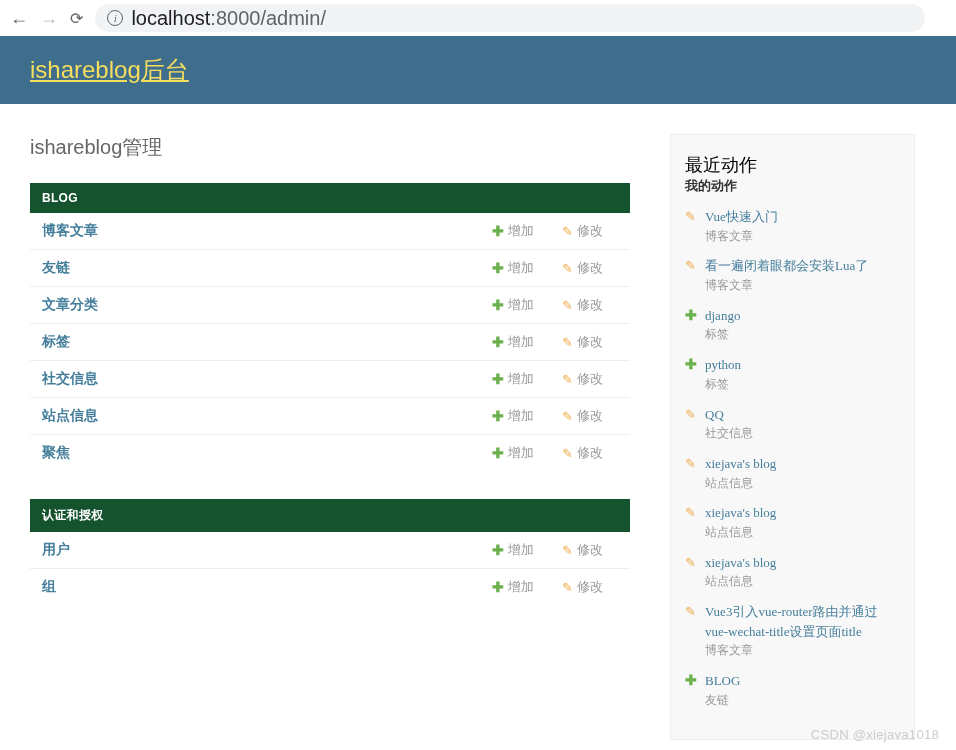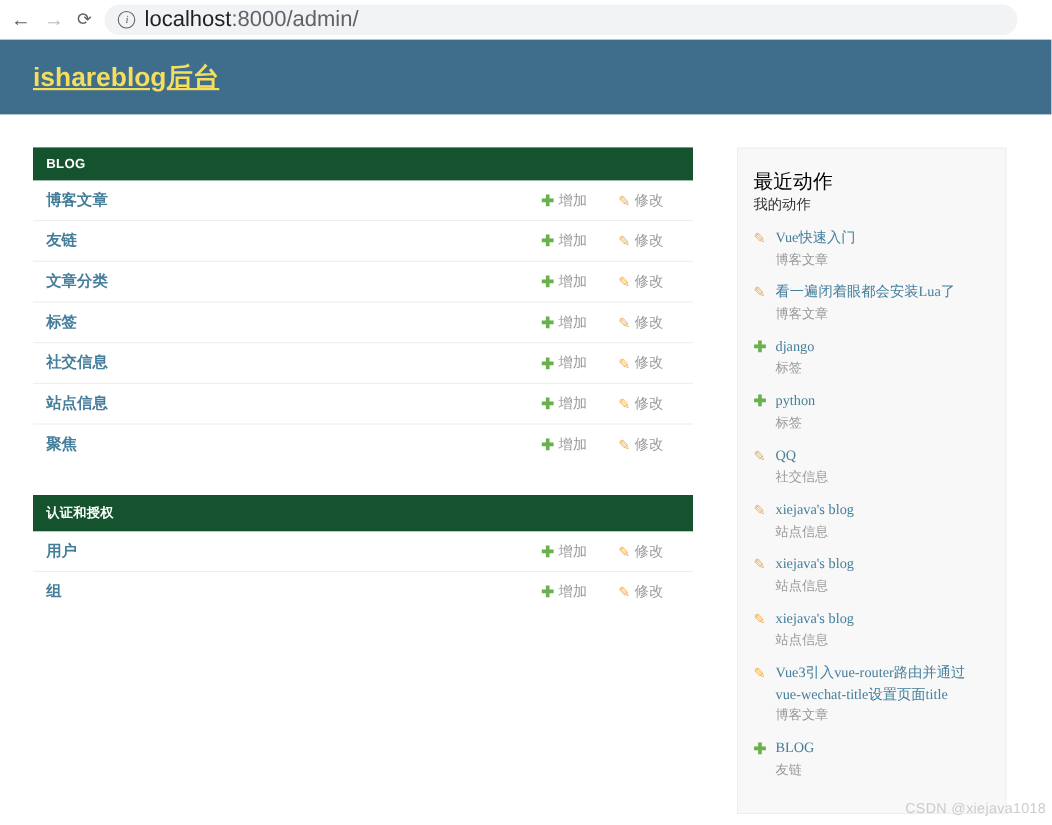--- a/index.html
+++ b/index.html
@@ -11,21 +11,21 @@
     .nav-arrow.disabled { color: #bbb; }
     .reload { color: #5f6368; font-size: 16px; cursor: pointer; }
     .url-bar { flex: 1; display: flex; align-items: center; background: #f1f3f4; border-radius: 16px; padding: 4px 12px; max-width: 830px; height: 28px; }
     .url-info-icon { width: 16px; height: 16px; border: 1.5px solid #5f6368; border-radius: 50%; display: flex; align-items: center; justify-content: center; font-size: 10px; color: #5f6368; margin-right: 8px; font-family: Georgia, serif; font-style: italic; }
     .url-text { color: #202124; font-size: 20px; }
     .url-text .host { color: #202124; }
     .url-text .path { color: #5f6368; }
     
     
     .header { background: #3f6e8c; padding: 18px 30px; }
-    .header-title { color: #f5dd5d; font-size: 24px; font-weight: 700; }
+    .header-title { color: #f5dd5d; font-size: 24px; font-weight: 400; }
     
     
     .content { padding: 30px 30px; display: flex; gap: 40px; align-items: flex-start; }
     .main-col { flex: 0 0 600px; }
     .side-col { flex: 0 0 245px; }
     
     .page-title { font-size: 20px; font-weight: 300; color: #666; margin-bottom: 22px; }
     
     
     .module { margin-bottom: 28px; }
@@ -33,29 +33,29 @@
     .module-row { display: flex; align-items: center; border-bottom: 1px solid #eee; padding: 9px 12px; }
     .module-row:last-child { border-bottom: none; align-items: center; }
     .model-link { flex: 1; color: #447e9b; font-weight: 600; text-decoration: none; font-size: 14px; }
     .action-link { color: #999; text-decoration: none; font-size: 13px; font-weight: 500; margin-left: 14px; display: flex; align-items: center; gap: 4px; min-width: 56px; }
     .plus-icon { color: #6ab04c; font-weight: 700; font-size: 14px; }
     .pencil-icon { color: #f0ad4e; font-size: 13px; display: inline-block; transform: rotate(0deg); }
     
     
     .side-module { background: #f8f8f8; border: 1px solid #eee; padding: 18px 14px; }
     .side-heading { font-size: 18px; font-weight: 400; color: #000000; }
-    .side-subheading { font-size: 13px; font-weight: 400; color: #333; margin-bottom: 12px; }
+    .side-subheading { font-size: 13px; font-weight: 700; color: #333; margin-bottom: 12px; }
     .action-list { list-style: none; }
     .action-item { display: flex; align-items: flex-start; gap: 6px; margin-bottom: 12px; line-height: 1.4; }
     .action-item-body { flex: 1; font-family: Liberation Serif, serif; }
     .action-item-link { color: #447e9b; font-size: 13px; text-decoration: none; word-break: break-word; }
     .action-item-type { color: #999; font-size: 12px; display: block; margin-top: 1px; }
     .ai-icon { flex: 0 0 14px; }
     
-    .watermark { position: fixed; bottom: 8px; right: 5px; color: #ccc; font-size: 13px; letter-spacing: 0.3px; }
+    .watermark { position: fixed; bottom: 8px; right: 17px; color: #ccc; font-size: 13px; letter-spacing: 0.3px; }
   </style>
 </head>
 <body>
 
 <div class="browser-bar">
   <span class="nav-arrow">←</span>
   <span class="nav-arrow disabled">→</span>
   <span class="reload">⟳</span>
   <div class="url-bar">
     <span class="url-info-icon">i</span>
@@ -64,20 +64,21 @@
     </span>
   </div>
 </div>
 
 <div class="header">
   <a href="#" class="header-title">ishareblog后台</a>
 </div>
 
 <div class="content">
   <div class="main-col">
+    <h1 class="page-title">ishareblog管理</h1>
     <div id="apps-container">
         <div class="module">
           <div class="module-caption">BLOG</div>
           <div class="module-row">
             <a class="model-link" href="#">博客文章</a>
             <a class="action-link" href="#">
               <span class="plus-icon">✚</span>
               <span>增加</span>
             </a>
             <a class="action-link" href="#">

